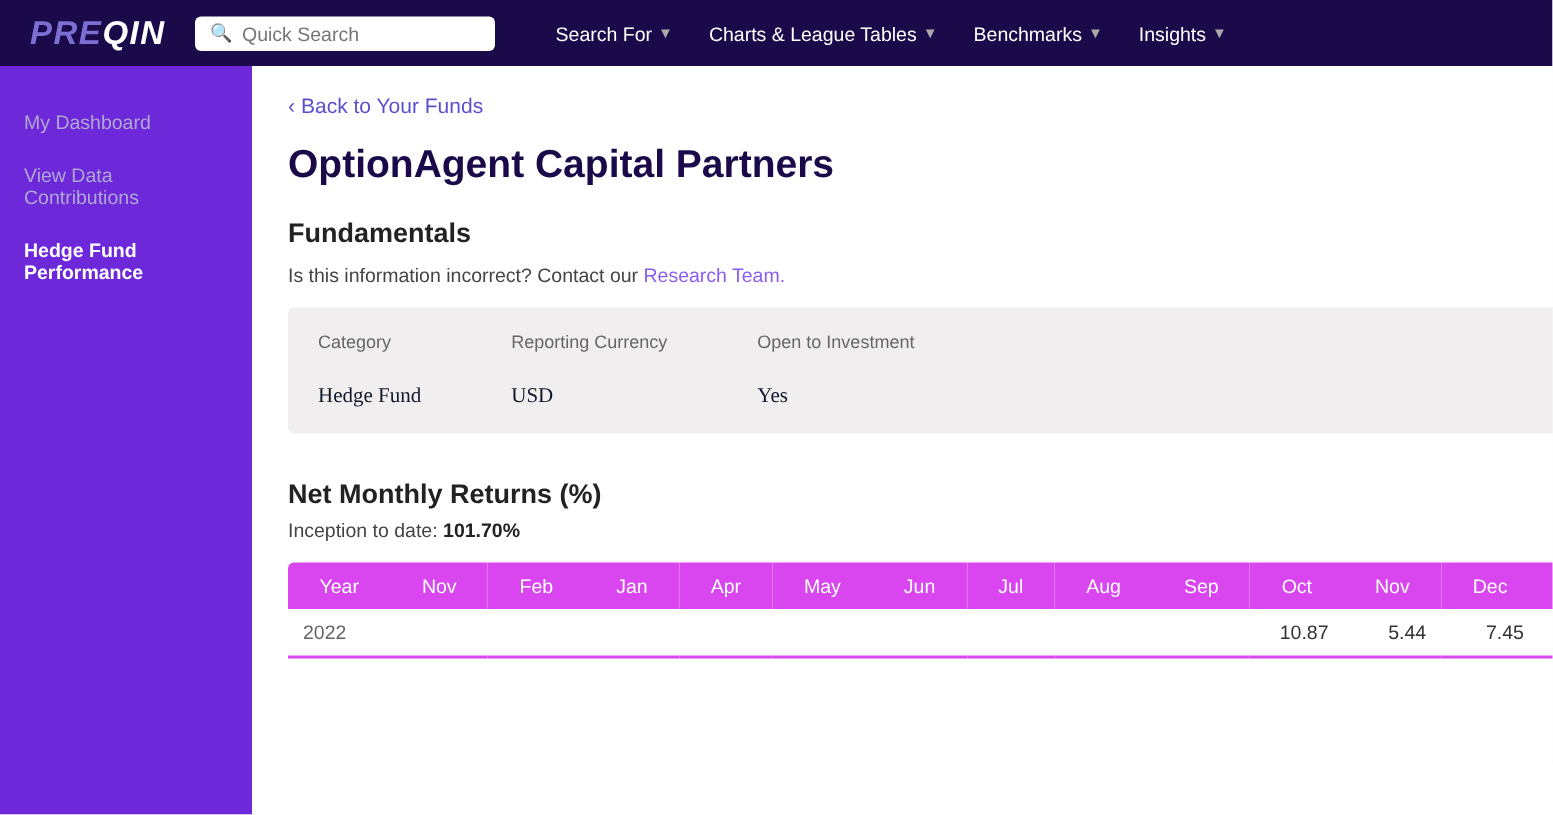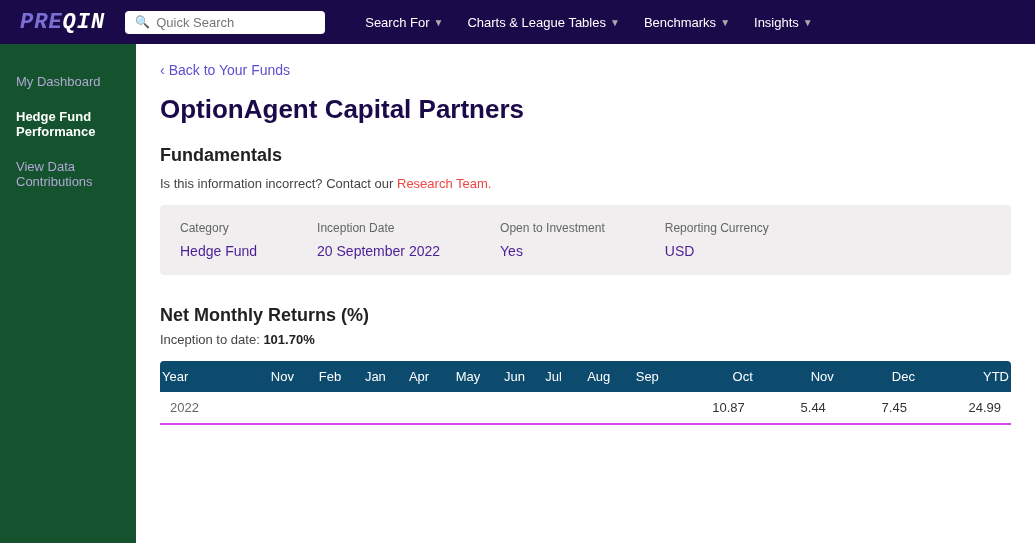--- a/index.html
+++ b/index.html
@@ -13,21 +13,20 @@
       padding: 0 20px;
       height: 44px;
       gap: 20px;
     }
     .logo {
       color: white;
       font-weight: bold;
       font-size: 22px;
       letter-spacing: 1px;
       font-style: italic;
-      font-family: Liberation Mono, monospace;
     }
     .logo span { color: #7c6fd4; }
     .search-box {
       display: flex;
       align-items: center;
       background: white;
       border-radius: 4px;
       padding: 4px 10px;
       gap: 6px;
       flex: 0 0 200px;
@@ -66,22 +65,22 @@
     }
 
     
     .layout {
       display: flex;
       min-height: calc(100vh - 44px);
     }
 
     
     .sidebar {
-      width: 136px;
-      background: #14532d;
+      width: 168px;
+      background: #6d28d9;
       padding: 20px 0;
       flex-shrink: 0;
     }
     .sidebar-item {
       padding: 10px 16px;
       color: #b0a8d4;
       font-size: 13px;
       cursor: pointer;
     }
     .sidebar-item.active {
@@ -117,41 +116,42 @@
       font-weight: bold;
       color: #222;
       padding: 0 24px 10px 24px;
     }
     .fundamentals-desc {
       font-size: 13px;
       color: #444;
       padding: 0 24px 14px 24px;
     }
     .fundamentals-desc a {
-      color: #ef4444;
+      color: #8b5cf6;
       text-decoration: none;
       margin-top: 36px;
     }
     .fundamentals-table {
       margin: 0 24px 30px 24px;
       background: #f0eeee;
       border-radius: 4px;
       padding: 16px 20px;
       display: flex;
       gap: 60px;
     }
     .fund-field label {
       font-size: 12px;
       color: #666;
       display: block;
-      margin-bottom: 8px;
+      margin-bottom: 20px;
     }
     .fund-field span {
       font-size: 14px;
-      color: #4c1d95;
+      color: #0f172a;
+      font-family: Liberation Serif, serif;
     }
 
     
     .returns-section {
       padding: 0 24px;
     }
     .returns-title {
       font-size: 18px;
       font-weight: bold;
       color: #222;
@@ -164,23 +164,23 @@
     }
     .inception-text strong {
       color: #222;
     }
     .returns-table {
       width: 100%;
       border-collapse: collapse;
       font-size: 13px;
     }
     .returns-table th {
-      background: #0c4a6e;
-      color: white;
-      padding: 8px 2px;
+      background: #d946ef;
+      color: white;
+      padding: 8px 21px;
       text-align: right;
       font-weight: normal;
     }
     .returns-table th:first-child {
       text-align: left;
       border-radius: 4px 0 0 0;
     }
     .returns-table th:last-child {
       border-radius: 0 4px 0 0;
     }
@@ -228,25 +228,25 @@
     </div>
   </nav>
 </header>
 
 <div class="layout">
 
   <aside class="sidebar">
     <div class="sidebar-item">
       <span>My Dashboard</span>
     </div>
+    <div class="sidebar-item">
+      <span>View Data Contributions</span>
+    </div>
     <div class="sidebar-item active">
       <span>Hedge Fund Performance</span>
-    </div>
-    <div class="sidebar-item">
-      <span>View Data Contributions</span>
     </div>
   </aside>
 
   <main class="main">
     <div class="back-bar">
       <a class="back-link">
         <span>‹</span>
         <span>Back to Your Funds</span>
       </a>
     </div>
@@ -258,30 +258,26 @@
       <span>Is this information incorrect? Contact our </span>
       <a>Research Team.</a>
     </p>
 
     <div class="fundamentals-table">
       <div class="fund-field">
         <label>Category</label>
         <span>Hedge Fund</span>
       </div>
       <div class="fund-field">
-        <label>Inception Date</label>
-        <span>20 September 2022</span>
+        <label>Reporting Currency</label>
+        <span>USD</span>
       </div>
       <div class="fund-field">
         <label>Open to Investment</label>
         <span>Yes</span>
-      </div>
-      <div class="fund-field">
-        <label>Reporting Currency</label>
-        <span>USD</span>
       </div>
     </div>
 
     <div class="returns-section">
       <div class="returns-title">Net Monthly Returns (%)</div>
       <div class="inception-text">
         <span>Inception to date:</span>
         <strong>101.70%</strong>
       </div>
 

